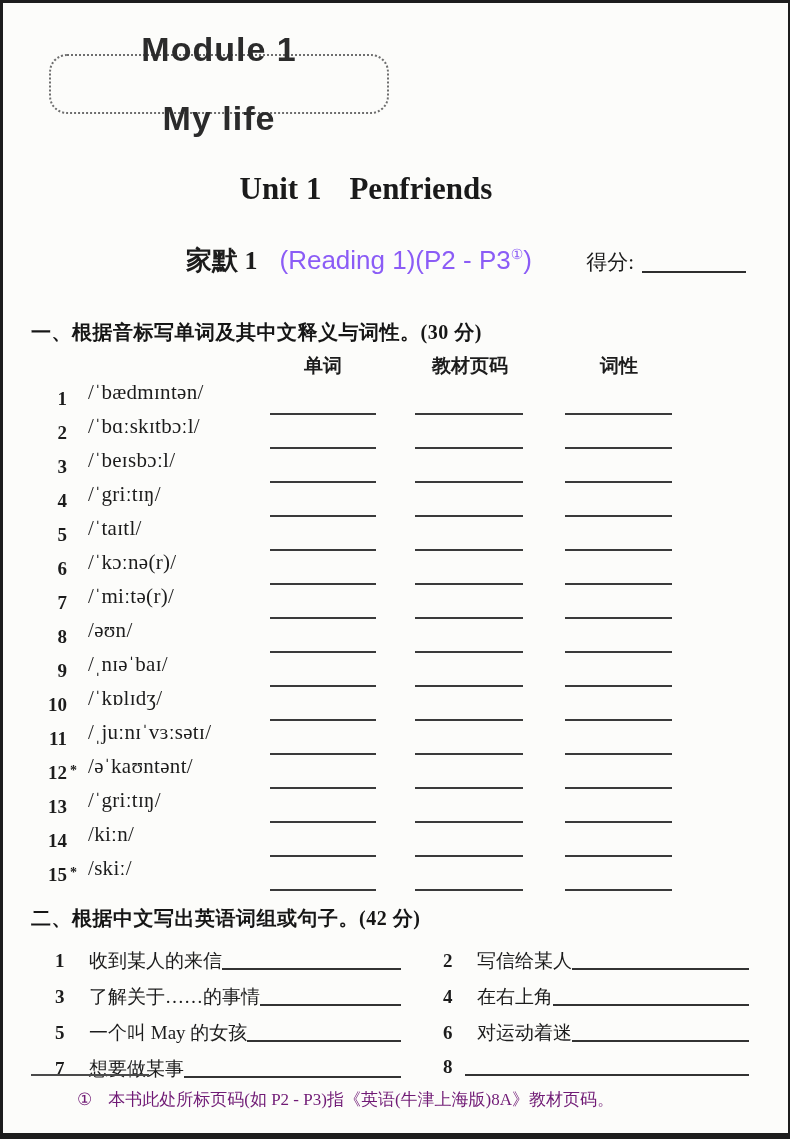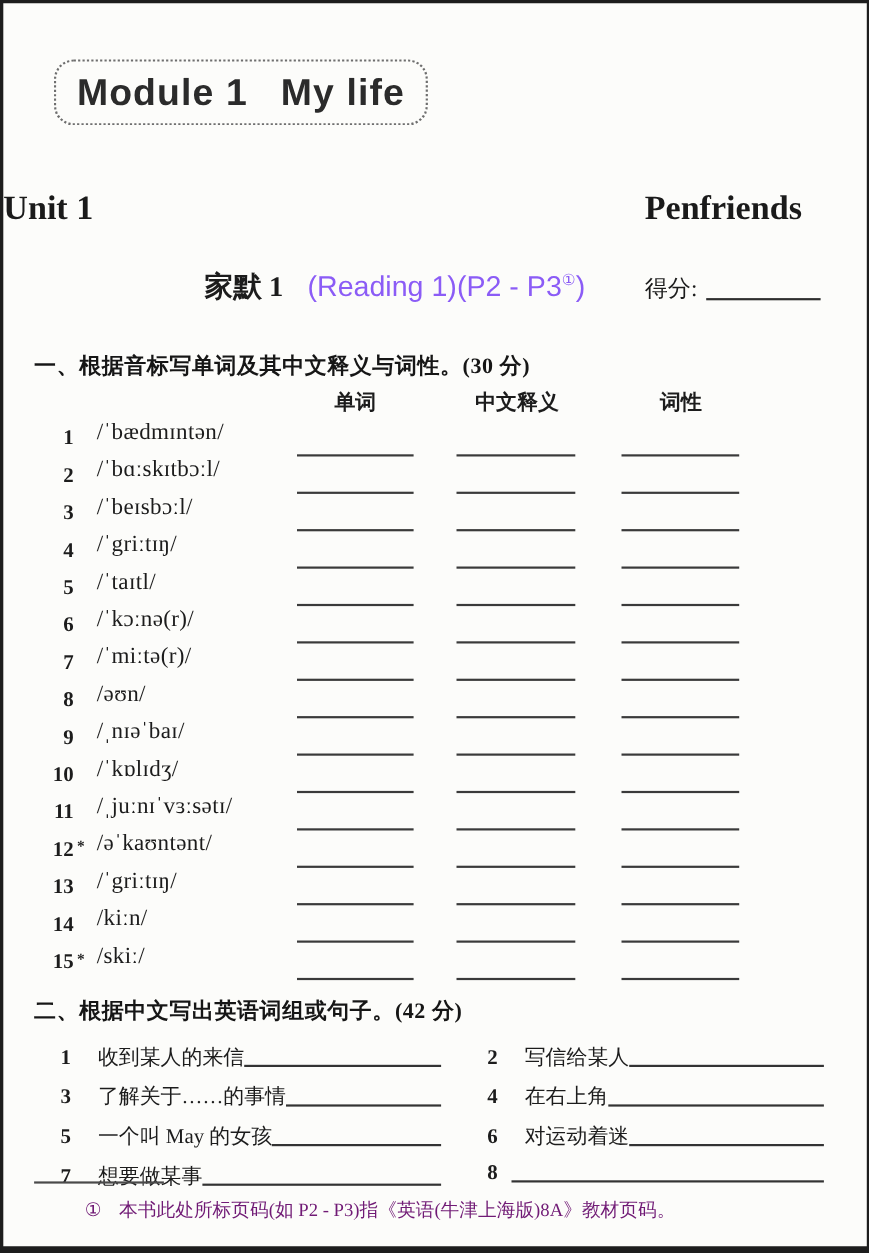--- a/index.html
+++ b/index.html
@@ -18,31 +18,32 @@
   }
 
   
   .module-box {
     position:absolute; left:46px; top:51px;
     width:340px; height:60px;
     border:2px dotted #6e6e6e;
     border-radius:18px;
     display:flex; align-items:center; justify-content:center; gap:30px;
     box-sizing:border-box;
+    flex-direction:column;
   }
   .module-box span {
     font-family:"Liberation Sans", sans-serif;
     font-weight:700; font-size:34px; color:#2b2b2b;
     letter-spacing:1px; white-space:nowrap;
   }
 
   
   .unit-title {
     position:absolute; top:168px; left:0; width:726px;
-    display:flex; justify-content:space-between; gap:28px;
+    display:flex; justify-content:center; gap:28px;
   }
   .unit-title span {
     font-size:31px; font-weight:700; color:#1a1a1a; white-space:nowrap;
   }
 
   
   .subtitle-row {
     position:absolute; top:240px; left:183px; right:42px;
     display:flex; align-items:baseline;
   }
@@ -145,21 +146,21 @@
     <span class="score-wrap">
       <span class="score-label">得分:</span>
       <span class="score-blank"></span>
     </span>
   </div>
 
   <div class="section-one">
     <h2 class="sec-heading">一、根据音标写单词及其中文释义与词性。(30 分)</h2>
     <div class="col-headers">
       <span class="col-h1">单词</span>
-      <span class="col-h2">中文释义</span>
+      <span class="col-h2">教材页码</span>
       <span class="col-h3">词性</span>
     </div>
     <div class="s1-rows" id="s1-rows">
         <div class="s1-row">
           <span class="s1-num">1</span>
           <span class="s1-ipa">/ˈbædmɪntən/</span>
           <span class="blank b1"></span>
           <span class="blank b2"></span>
           <span class="blank b3"></span>
         </div>

